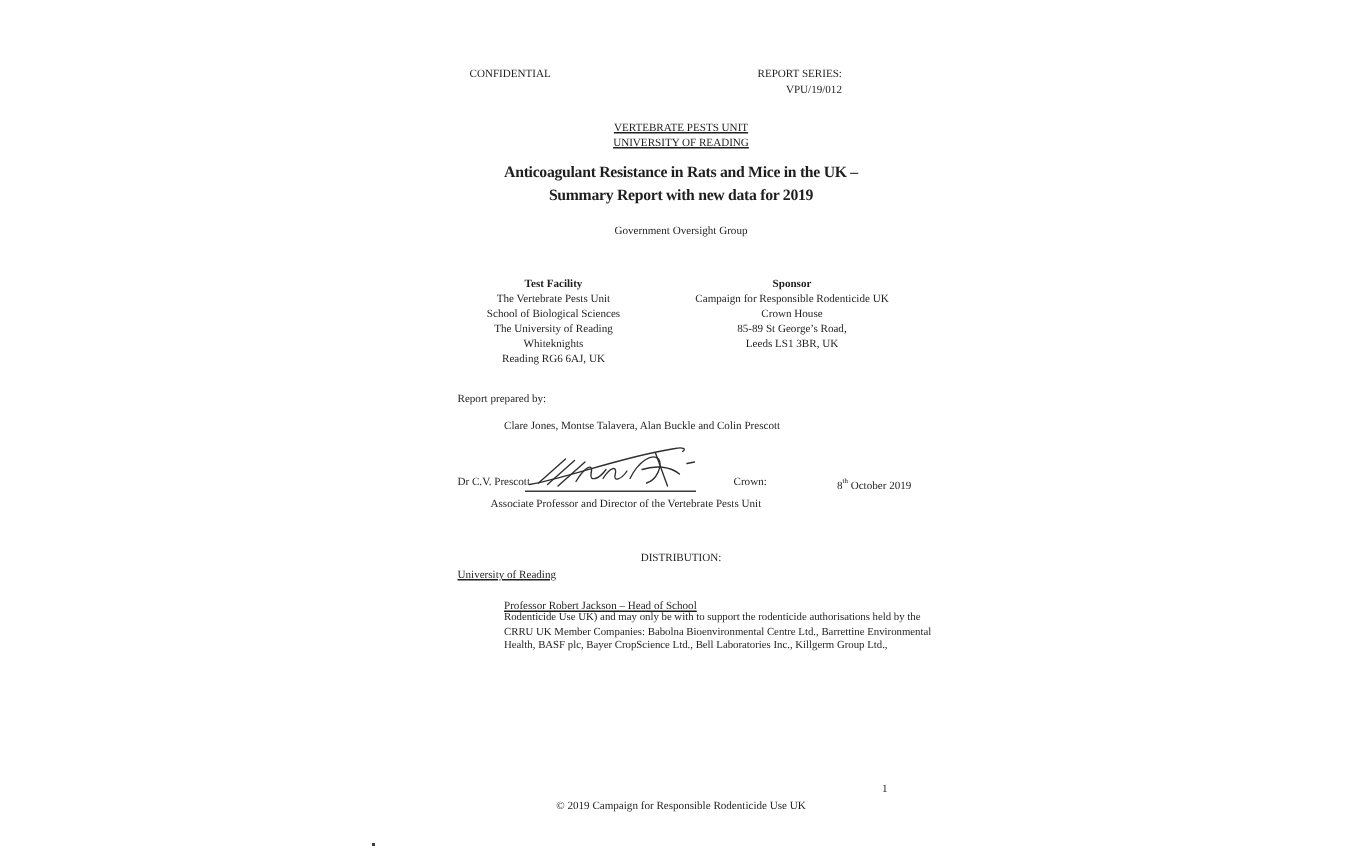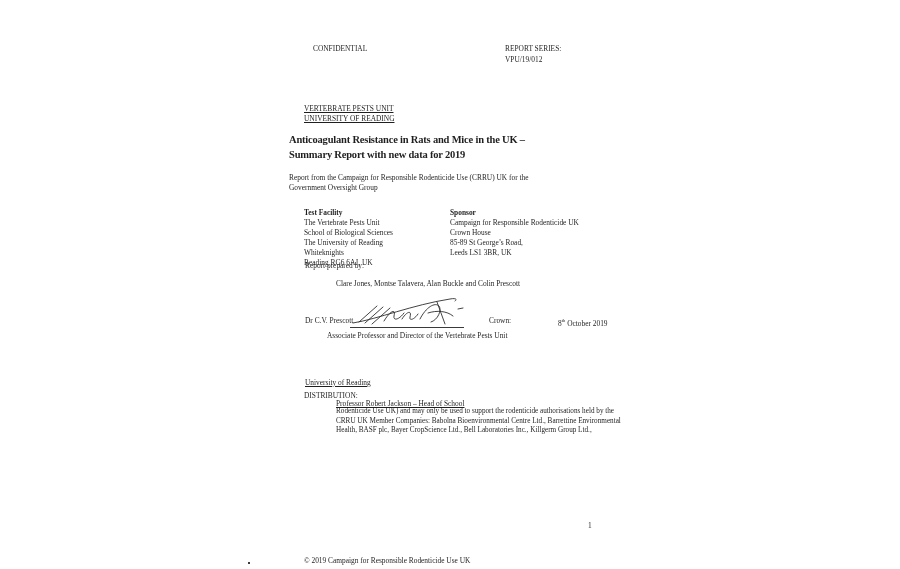--- a/index.html
+++ b/index.html
@@ -7,27 +7,27 @@
     width:900px;height:569px;
     background:#ffffff;
     position:relative;
     overflow:hidden;
     color:#1f1f1f;
     font-family:"Liberation Serif","DejaVu Serif",serif;
     font-size:7.4px;
     line-height:9.5px;
   }
   .abs{position:absolute;}
-  .center{text-align:left;margin-top:24px;}
+  .center{text-align:center;}
   .u{text-decoration:underline;}
   .b{font-weight:bold;}
   .nw{white-space:nowrap;margin-left:31px;}
 
   #confidential{left:313px;top:44px;}
-  #report-series{left:505px;top:44px;line-height:10.5px;}
+  #report-series{left:505px;top:44px;line-height:10.5px;text-align:right;}
 
   #unit-block{left:304px;top:80px;width:300px;line-height:9.6px;}
   #doc-title{left:289px;top:108px;width:330px;font-size:10.5px;font-weight:bold;line-height:15px;letter-spacing:-0.2px;}
   #doc-subtitle{left:289px;top:149px;width:330px;line-height:9.8px;}
 
   #facility-col{left:304px;top:184px;width:130px;line-height:9.9px;}
   #sponsor-col{left:450px;top:184px;width:156px;line-height:9.9px;}
 
   #prepared-label{left:305px;top:261px;}
   #authors-line{left:305px;top:279px;}
@@ -63,21 +63,20 @@
   <div><span class="u">VERTEBRATE PESTS UNIT</span></div>
   <div><span class="u">UNIVERSITY OF READING</span></div>
 </div>
 
 <div class="abs center" id="doc-title">
   <div>Anticoagulant Resistance in Rats and Mice in the UK –</div>
   <div>Summary Report with new data for 2019</div>
 </div>
 
 <div class="abs center" id="doc-subtitle">
-  <div>Report from the Campaign for Responsible Rodenticide Use (CRRU) UK for the</div>
   <div>Government Oversight Group</div>
 </div>
 
 <div class="abs center" id="facility-col">
   <div class="b">Test Facility</div>
   <div>The Vertebrate Pests Unit</div>
   <div>School of Biological Sciences</div>
   <div>The University of Reading</div>
   <div>Whiteknights</div>
   <div>Reading RG6 6AJ, UK</div>
@@ -116,20 +115,20 @@
 <div class="abs" id="date-label">Crown:</div>
 <div class="abs nw" id="date-value"><span>8</span><sup>th</sup><span> October 2019</span></div>
 
 <div class="abs nw" id="signatory-role">Associate Professor and Director of the Vertebrate Pests Unit</div>
 
 <div class="abs center" id="distribution-heading">DISTRIBUTION:</div>
 <div class="abs u" id="distribution-org">University of Reading</div>
 <div class="abs nw" id="distribution-person">Professor Robert Jackson – Head of School</div>
 
 <div class="abs" id="notice">
-  <div class="nw">Rodenticide Use UK) and may only be used to support the rodenticide authorisations held by the</div>
+  <div class="nw">Rodenticide Use UK) and may only be with to support the rodenticide authorisations held by the</div>
   <div class="nw">CRRU UK Member Companies: Babolna Bioenvironmental Centre Ltd., Barrettine Environmental</div>
   <div class="nw">Health, BASF plc, Bayer CropScience Ltd., Bell Laboratories Inc., Killgerm Group Ltd.,</div>
 </div>
 
 <div class="abs" id="page-number">1</div>
 <div class="abs center" id="copyright-line">© 2019 Campaign for Responsible Rodenticide Use UK</div>
 <div class="abs" id="stray-dot"></div>
 
 </body></html>

